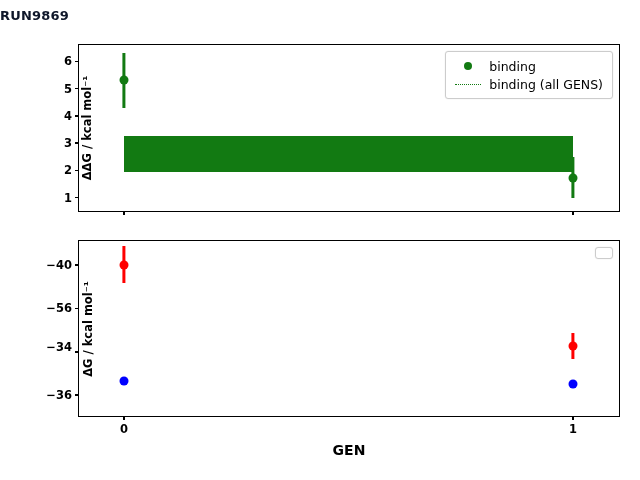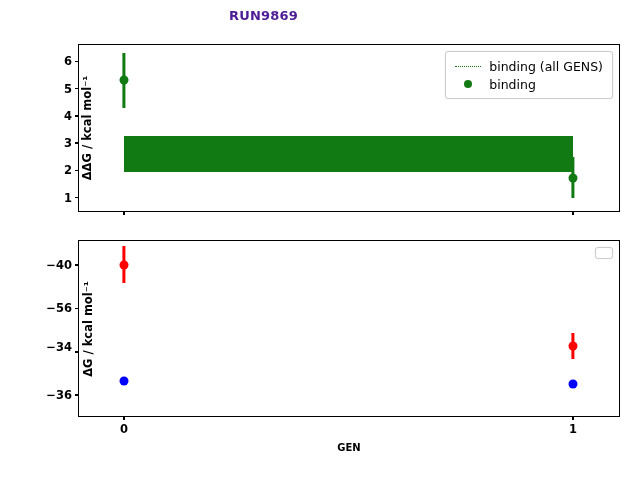--- a/index.html
+++ b/index.html
@@ -7,22 +7,22 @@
     width:640px; height:480px;
     background:#ffffff;
     font-family:"DejaVu Sans", sans-serif;
     overflow:hidden;
   }
   #figure { position:relative; width:640px; height:480px; }
 
   
   .fig-title {
     position:absolute; left:0; top:8px; width:527px;
-    text-align:center;
-    font-size:13px; font-weight:bold; color:#4c1d95;
+    text-align:left;
+    font-size:13px; font-weight:bold; color:#0f172a;
     letter-spacing:0.2px;
   }
 
   
   .axes {
     position:absolute;
     border:1.6px solid #000;
     background:#ffffff;
     box-sizing:border-box;
   }
@@ -58,21 +58,21 @@
     transform-origin:center center;
     font-size:11.5px; font-weight:bold; color:#000;
     white-space:nowrap;
   }
   #ylabel-top    { left:-62px; top:50%; transform:translateY(-50%) rotate(-90deg); width:140px; text-align:center; }
   #ylabel-bottom { left:-66px; top:50%; transform:translateY(-50%) rotate(-90deg); width:150px; text-align:center; }
   .xlabel {
     position:absolute; left:0; width:100%;
     top:100%; margin-top:26px;
     text-align:center;
-    font-size:10px; font-weight:bold; color:#000;
+    font-size:14px; font-weight:bold; color:#000;
   }
 
   
   .errbar { position:absolute; width:3.2px; transform:translateX(-50%); }
   .marker {
     position:absolute; width:9px; height:9px;
     border-radius:50%;
     transform:translate(-50%,-50%);
   }
   .band { position:absolute; }
@@ -121,29 +121,29 @@
         <div class="ytick-label" style="top: 43.5835px;">5</div>
         <div class="ytick" style="top: 15.5438px;"></div>
         <div class="ytick-label" style="top: 16.3438px;">6</div>
         <div class="xtick" style="left: 44.1px;"></div>
         <div class="xtick" style="left: 493.1px;"></div>
       </div>
 
     <div class="legend" id="legend-top" style="right:6px; top:6px;">
       <div class="legend-row">
         <span class="legend-key">
+          <span class="legend-dot" style="background:#127a12"></span>
+        </span>
+        <span class="legend-text">binding</span>
+      </div>
+      <div class="legend-row">
+        <span class="legend-key">
           <span class="legend-dotline"></span>
         </span>
         <span class="legend-text">binding (all GENS)</span>
-      </div>
-      <div class="legend-row">
-        <span class="legend-key">
-          <span class="legend-dot" style="background:#127a12"></span>
-        </span>
-        <span class="legend-text">binding</span>
       </div>
     </div>
   </div>
 
   <div class="axes" id="axes-bottom">
     <div class="ylabel" id="ylabel-bottom">ΔG / kcal mol⁻¹</div>
     <div class="plotarea" id="plot-bottom">
         <div class="errbar" style="left: 44.9px; top: 137.954px; height: 4.345px; background: rgb(0, 0, 255);"></div>
         <div class="marker" style="left: 44.9px; top: 140.126px; background: rgb(0, 0, 255);"></div>
         <div class="errbar" style="left: 493.9px; top: 141.213px; height: 4.345px; background: rgb(0, 0, 255);"></div>

